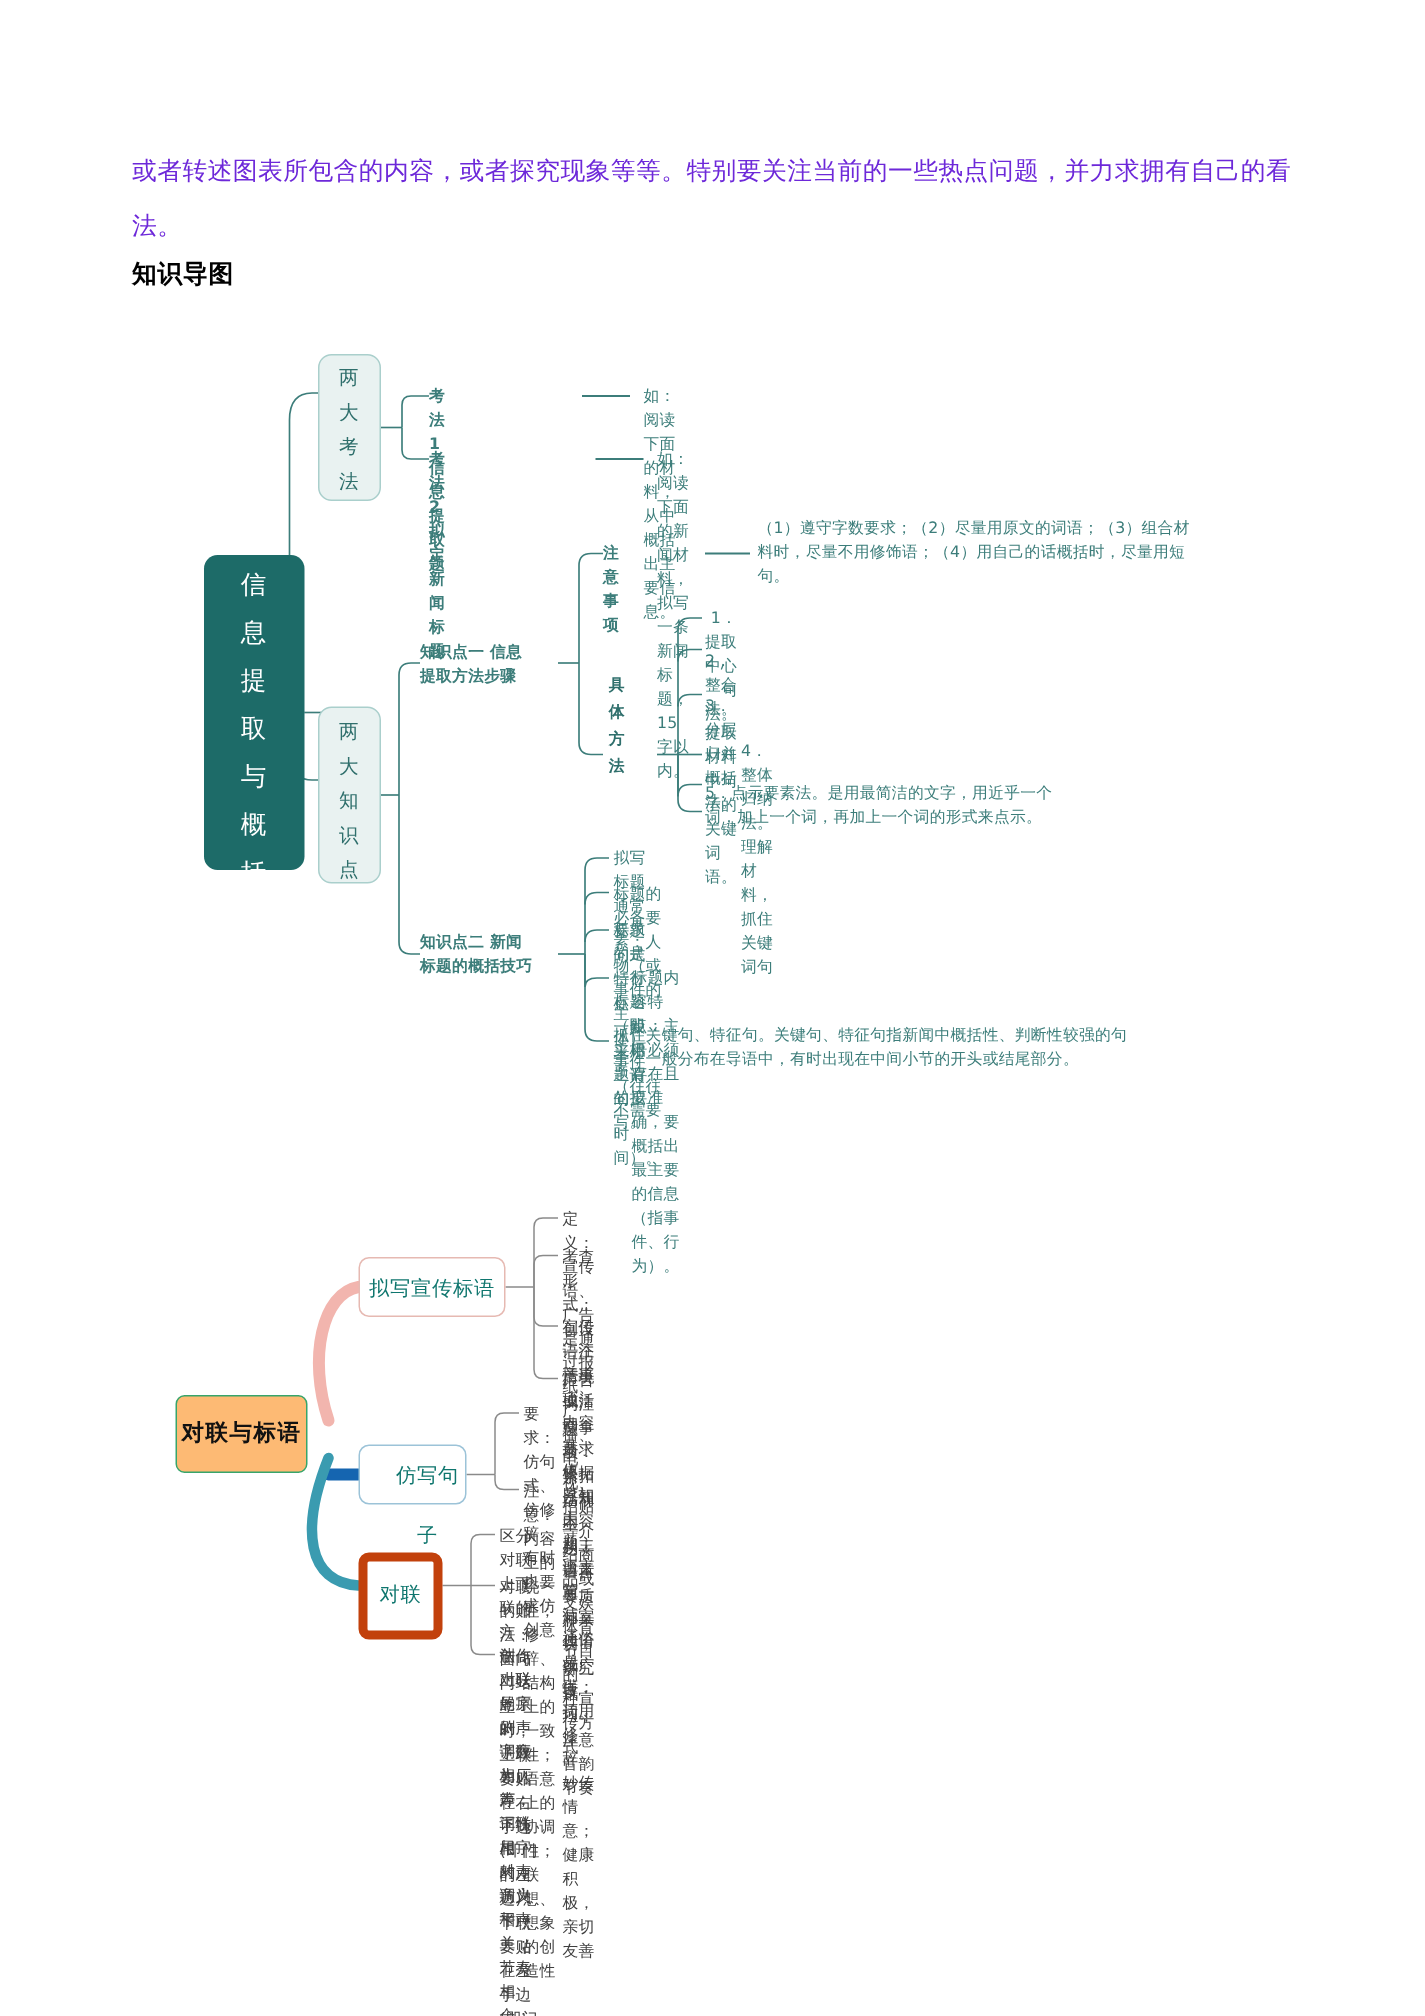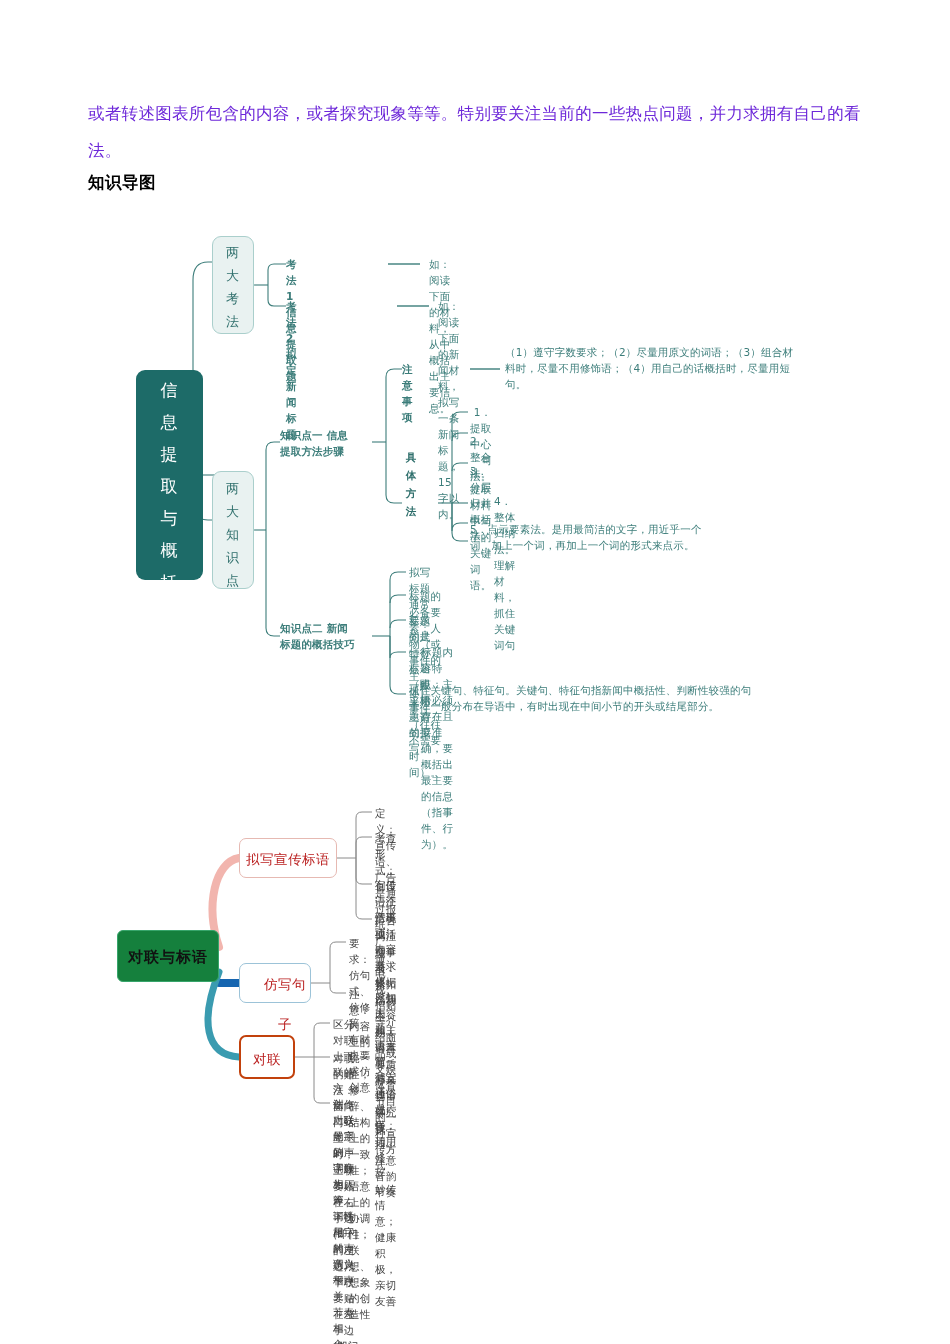--- a/index.html
+++ b/index.html
@@ -86,47 +86,47 @@
     text-align:center;
     width:14px;
     font-weight:bold;
     font-family:"DejaVu Sans","Liberation Sans",sans-serif;
   }
 
   
   .node-root2{
     position:absolute;
     left:117px; top:930px;
-    width:102px; height:52px;
-    background:#15803d;
+    width:88px; height:52px;
+    background:#fdba74;
     border:1px solid #37a56b;
     border-radius:6px;
     color:#111;
     font-weight:bold;
     font-size:15px;
     line-height:52px;
     text-align:center;
     box-sizing:border-box;
     letter-spacing:1px;
-    font-family:Liberation Sans, sans-serif;
+    font-family:Liberation Mono, monospace;
   }
   .node-b2{
     position:absolute;
     background:#ffffff;
     border-radius:7px;
     font-size:13.5px;
-    color:#b91c1c;
+    color:#0f766e;
     text-align:center;
     box-sizing:border-box;
     letter-spacing:.5px;
     font-family:"DejaVu Sans","Liberation Sans",sans-serif;
   }
   #n-xuanchuan{left:239px; top:838px; width:98px; height:40px; line-height:40px; border:1px solid #e6b9b2;}
   #n-fangxie{left:239px; top:963px;  width:72px; height:40px; line-height:40px; border:1px solid #9cc3d8;padding-left:20px;}
-  #n-duilian{left:239px; top:1035px; width:56px; height:44px; line-height:44px; border:2px solid #c2410c;}
+  #n-duilian{left:239px; top:1035px; width:56px; height:58px; line-height:44px; border:6px solid #c2410c;}
 </style>
 </head>
 <body>
 
 <div class="prose">
   <p>或者转述图表所包含的内容，或者探究现象等等。特别要关注当前的一些热点问题，并力求拥有自己的看法。</p>
 </div>
 <div class="section-title">知识导图</div>
 
 <div class="mindmap">

